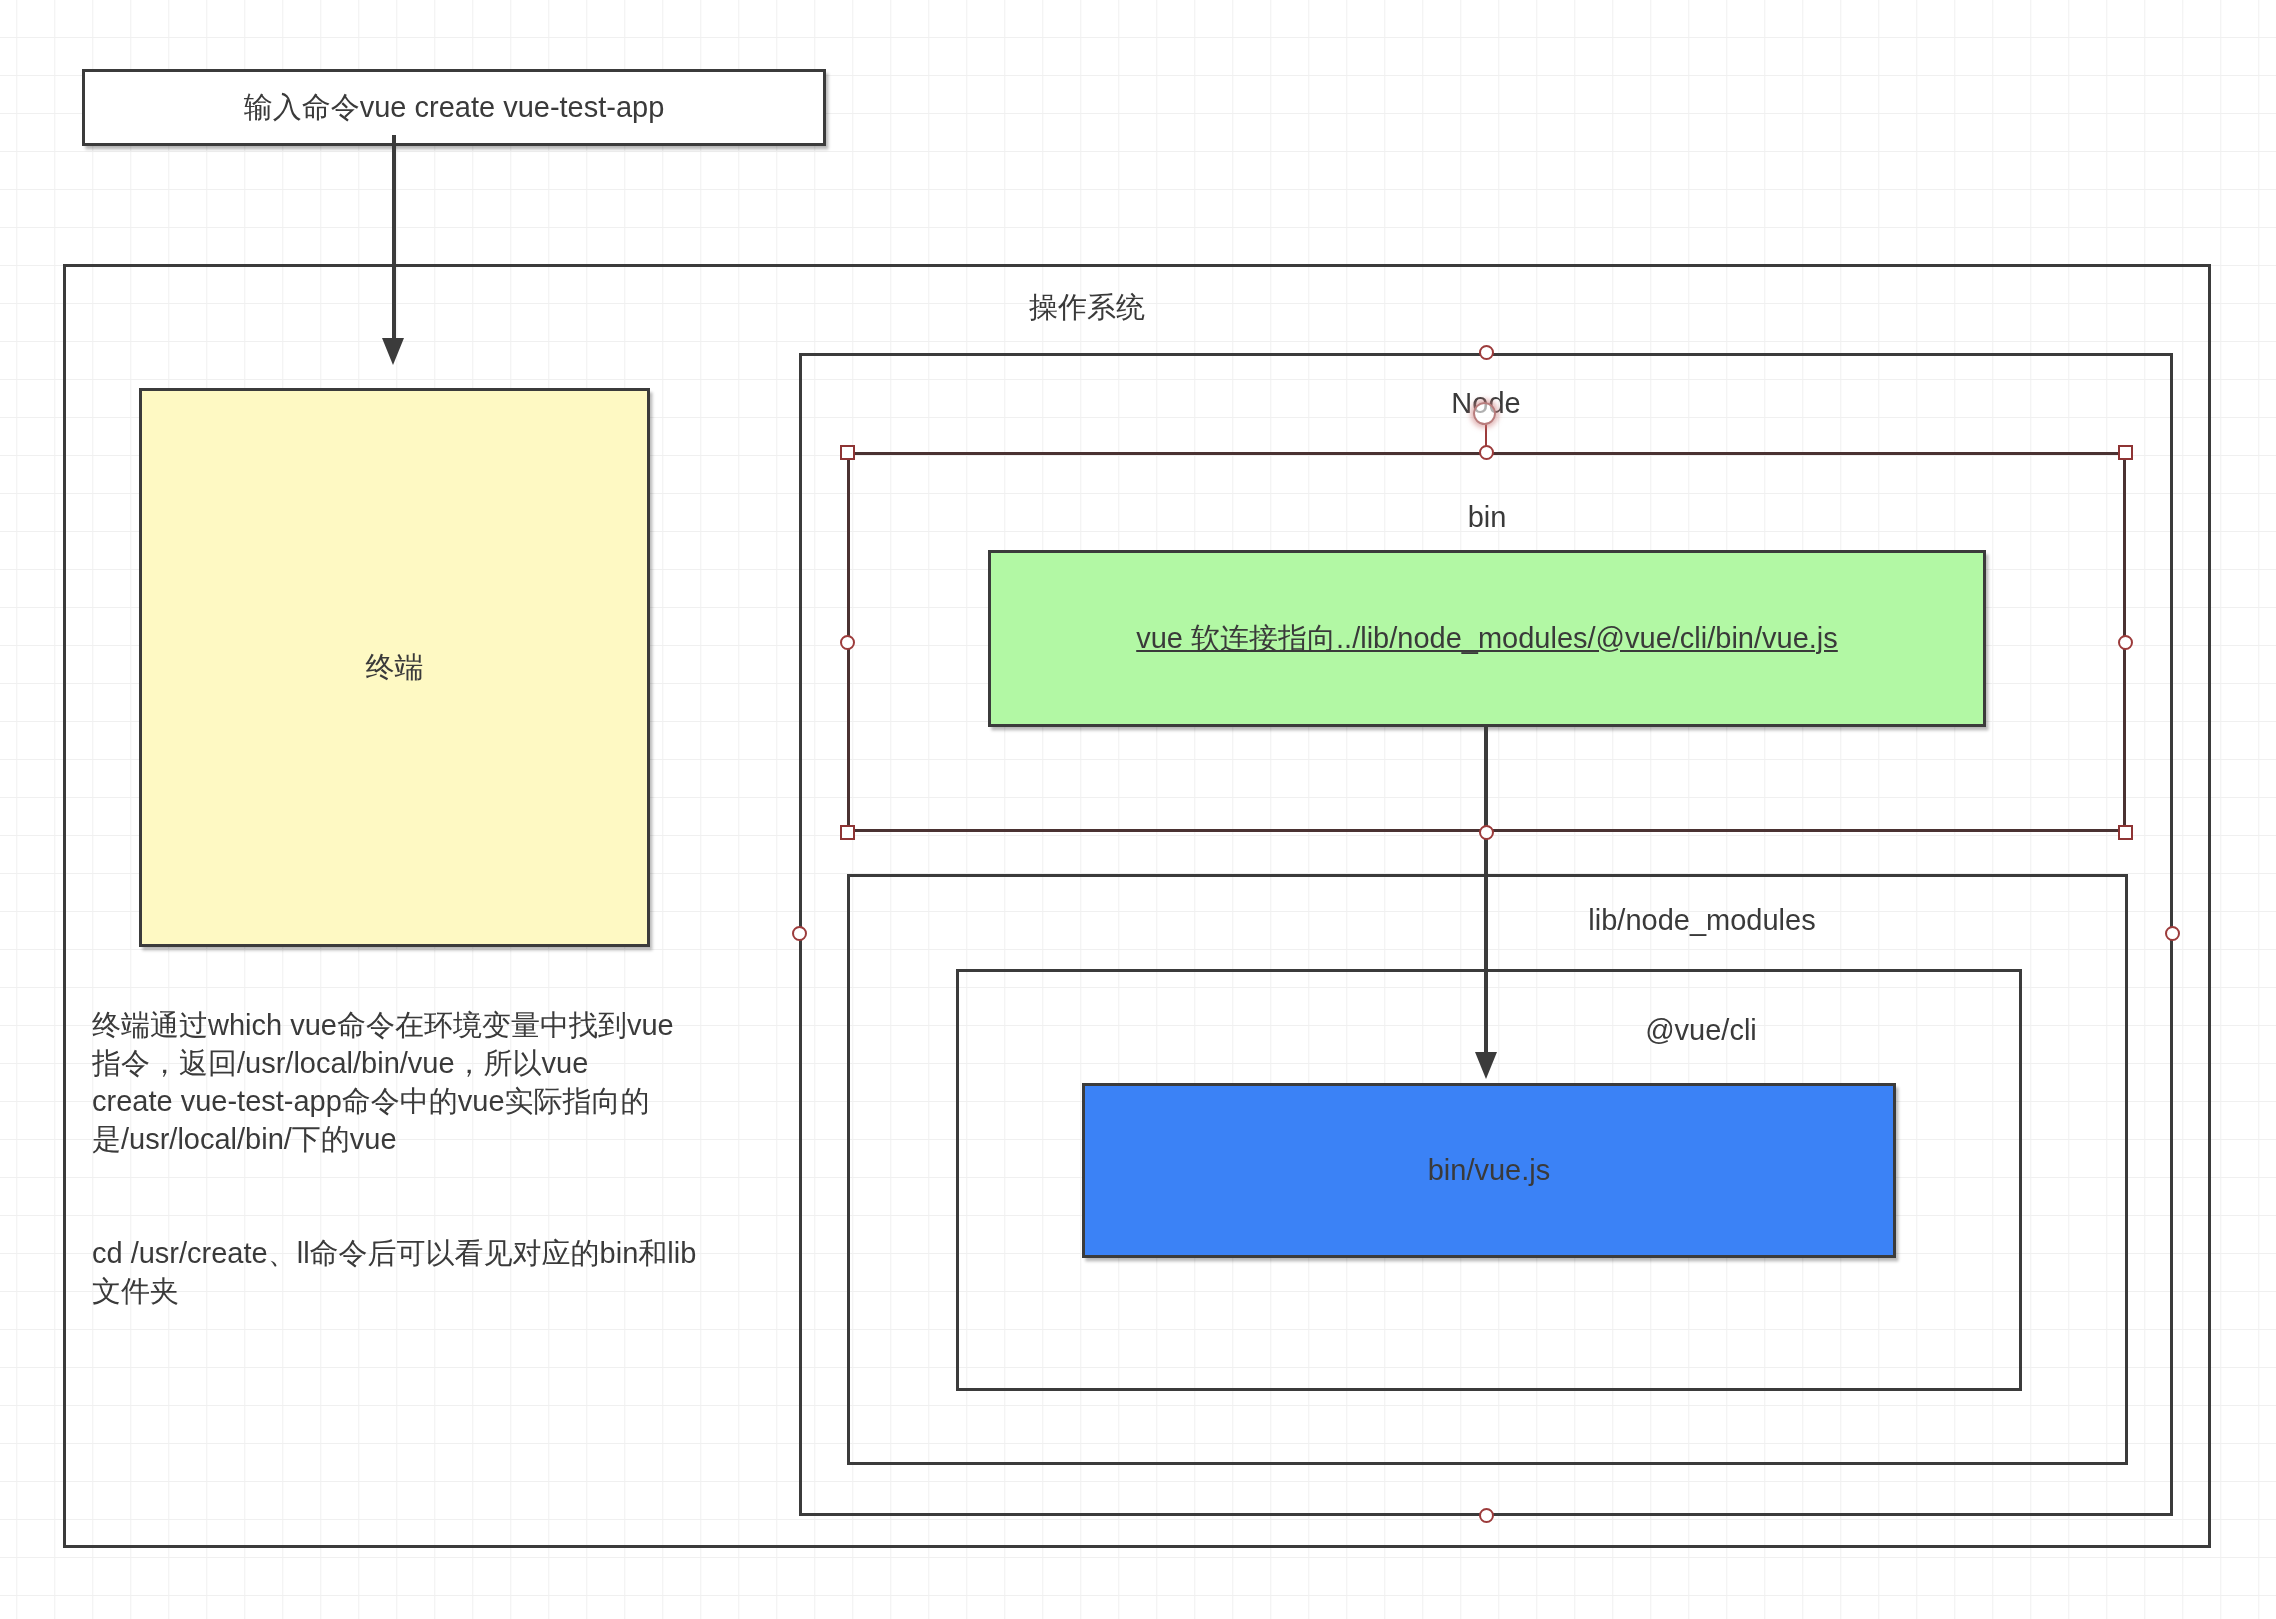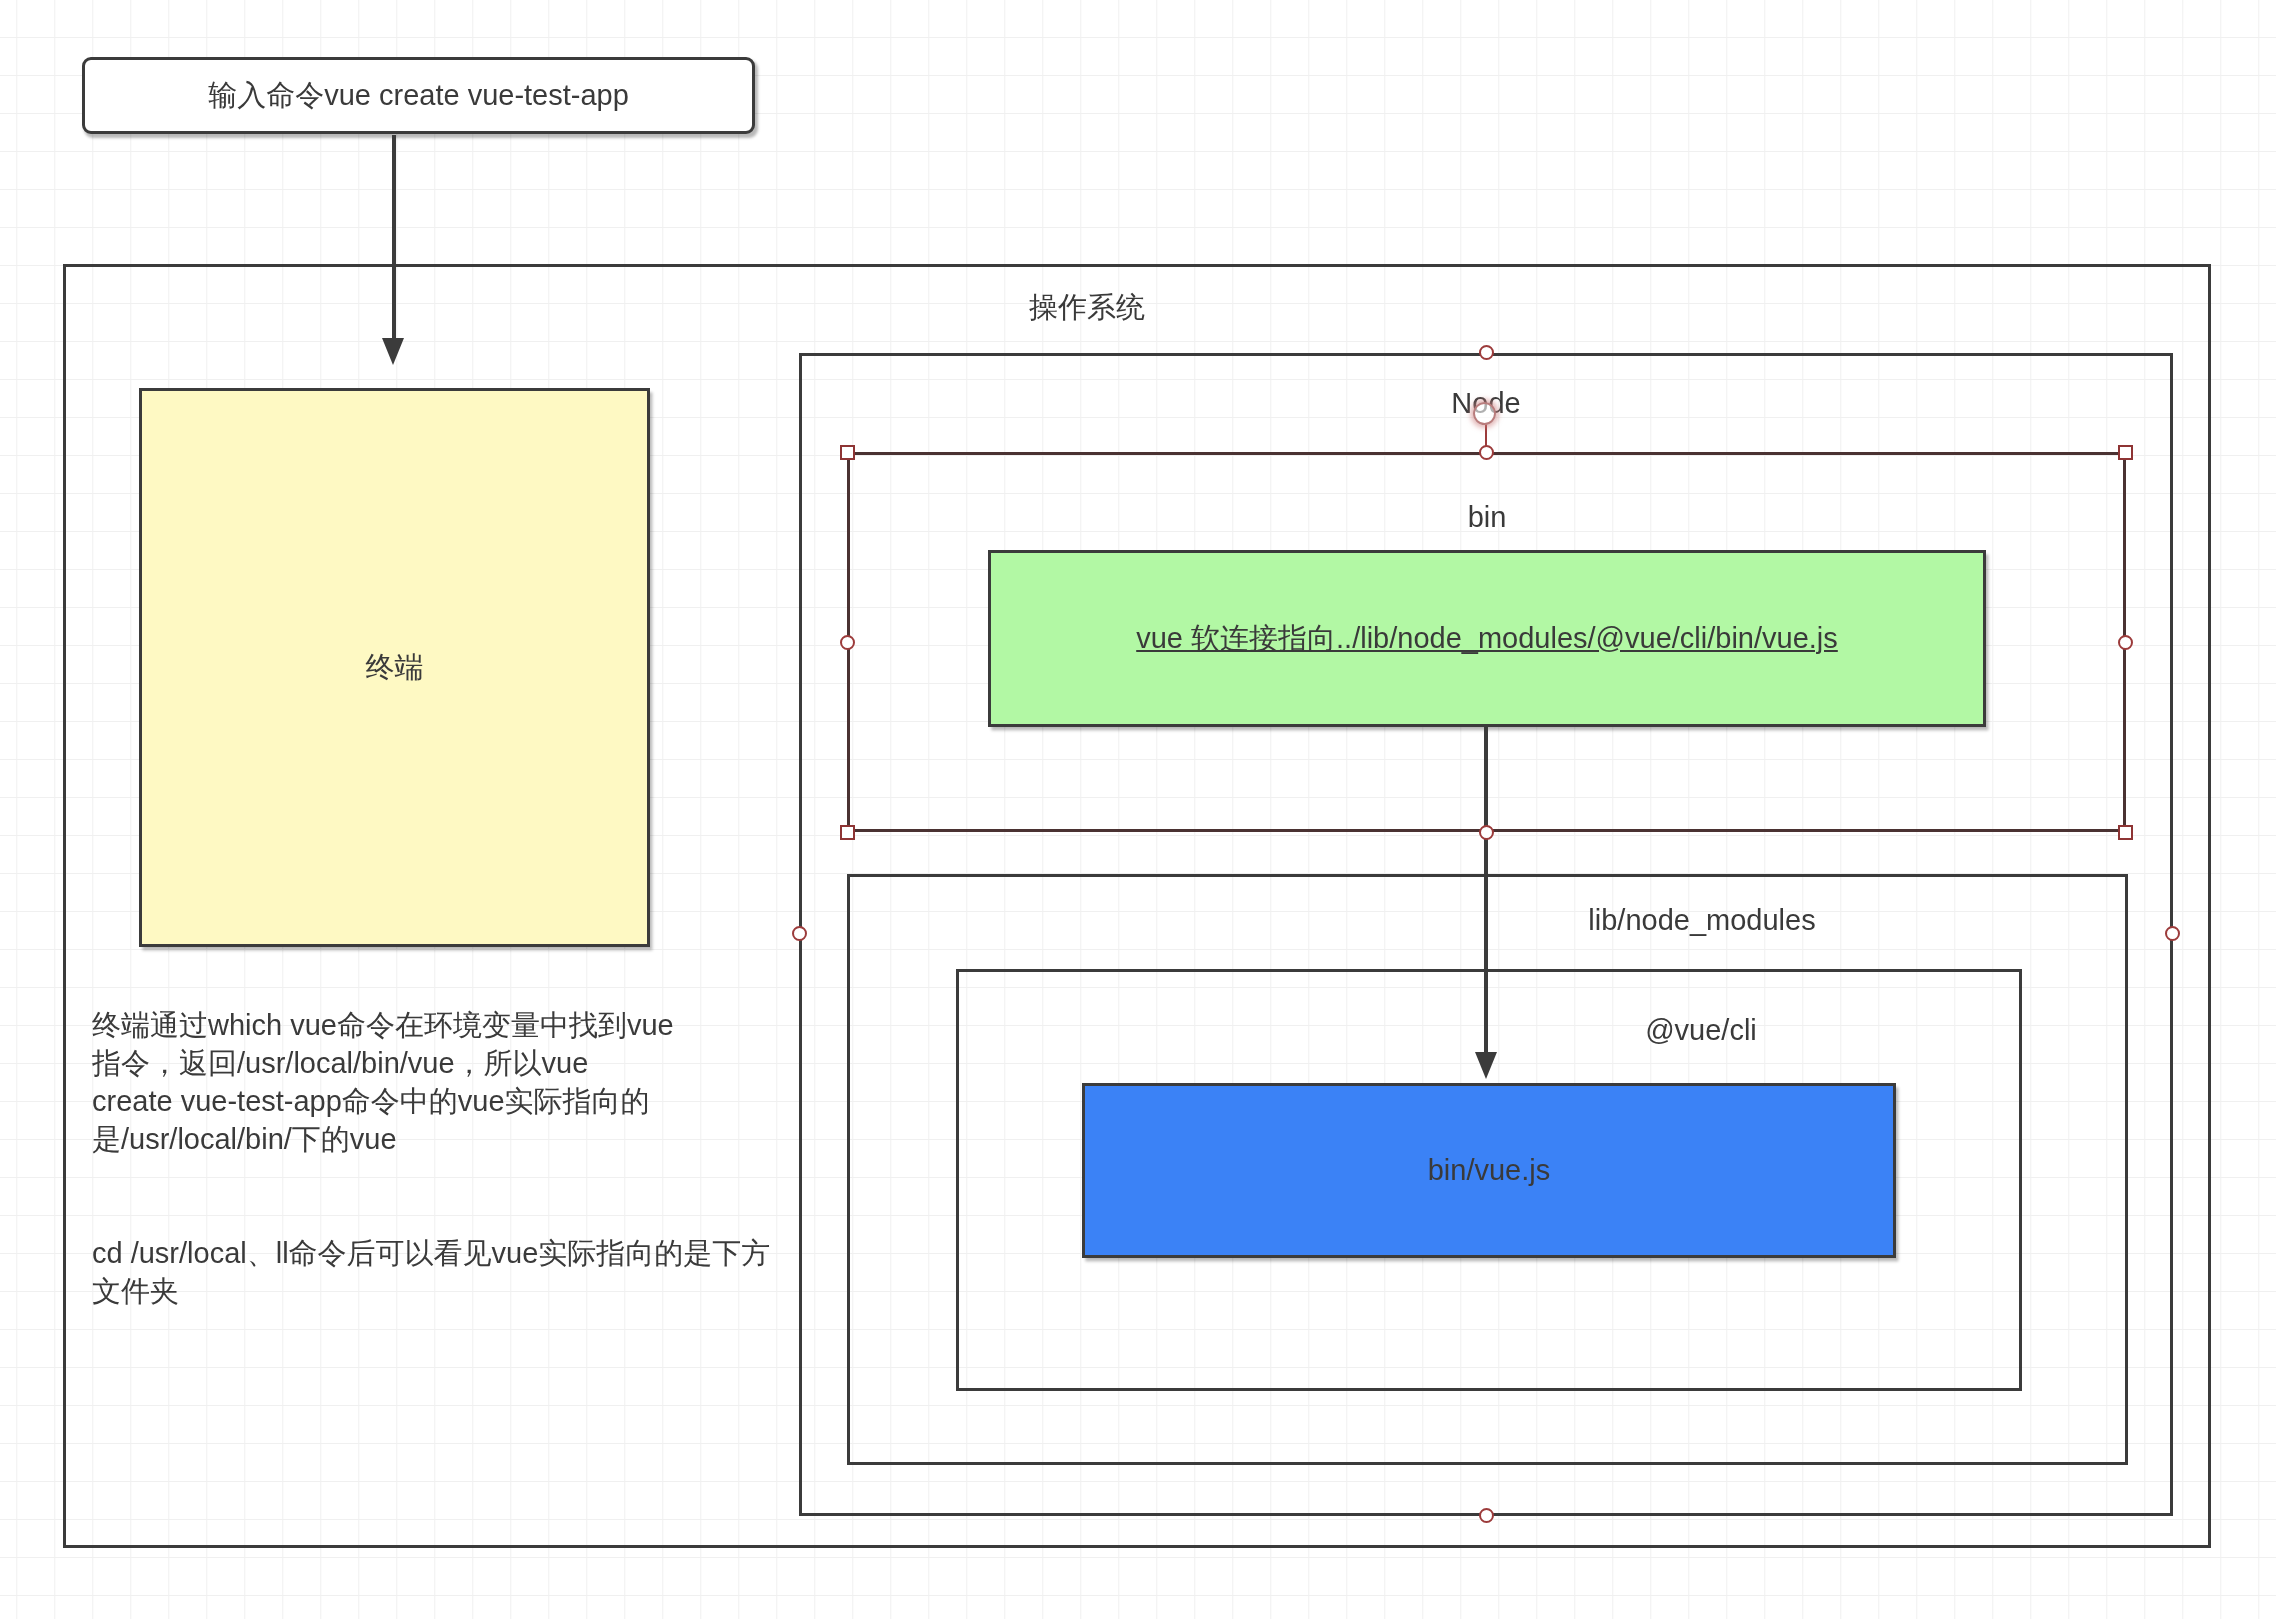--- a/index.html
+++ b/index.html
@@ -32,21 +32,21 @@
       border:2.9px solid #b97d7d;border-radius:50%;box-sizing:border-box;z-index:31;
       box-shadow:0 0 5.8px 2.9px rgba(205,130,130,.55);}
   .rotate-stem{position:absolute;width:1.9px;background:#9c3b3b;z-index:29;}
   .notes{position:absolute;font-size:29px;line-height:38px;color:#3a3a3a;
       white-space:pre-line;}
   .notes p{margin:0 0 38px 4px;}
 </style>
 </head>
 <body>
 
-<div class="shape fillbox" style="left:82px;top:57px;width:673px;height:77px;border-radius:9px;">
+<div class="shape fillbox" style="left:82px;top:69px;width:744px;height:77px;">
   <span>输入命令vue create vue-test-app</span>
 </div>
 
 <div class="edge-line" style="left:392px;top:135px;width:3.8px;height:205px;"></div>
 <div class="arrow-head" style="left:382px;top:338px;"></div>
 
 <div class="shape container" style="left:63px;top:264px;width:2148px;height:1284px;"></div>
 <div class="lbl" style="left:943px;top:288px;width:288px;">操作系统</div>
 
 <div class="shape fillbox" style="left:139px;top:388px;width:511px;height:559px;background:#fef9c3;">
@@ -90,16 +90,16 @@
 
 <div class="shape fillbox" style="left:1082px;top:1083px;width:814px;height:175px;background:#3b82f6;z-index:5;">
   <span>bin/vue.js</span>
 </div>
 
 <div class="notes" style="left:88px;top:968px;width:692px;">
   <p>终端通过which vue命令在环境变量中找到vue
 指令，返回/usr/local/bin/vue，所以vue
 create vue-test-app命令中的vue实际指向的
 是/usr/local/bin/下的vue</p>
-  <p>cd /usr/local、ll命令后可以看见vue实际指向的是下方
+  <p>cd /usr/create、ll命令后可以看见对应的bin和lib
 文件夹</p>
 </div>
 
 
 </body></html>

